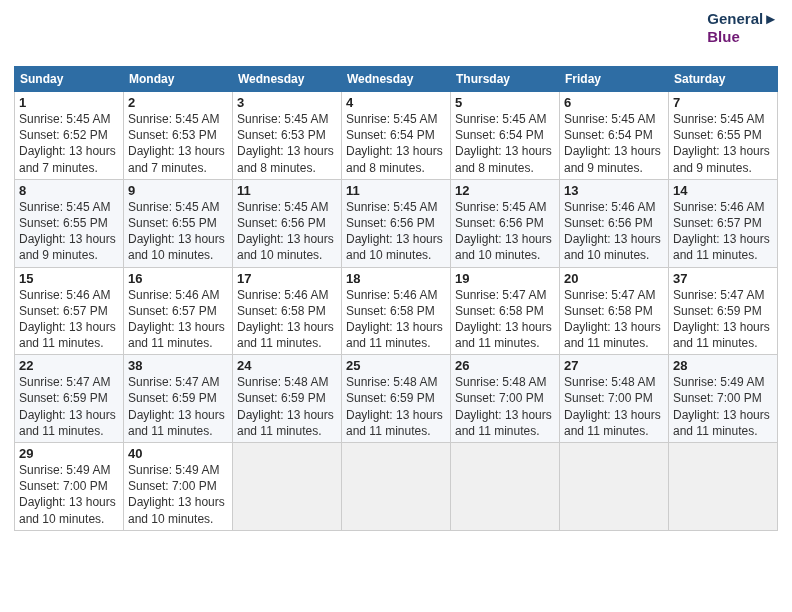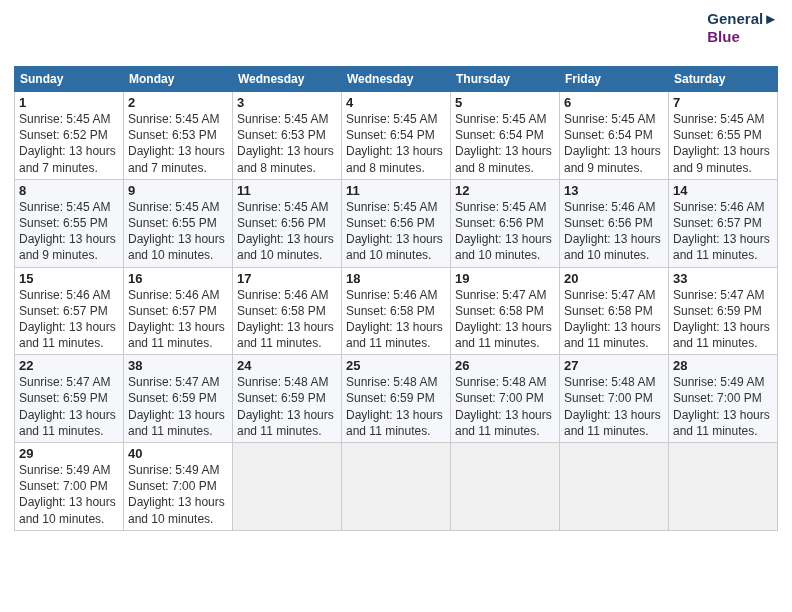--- a/index.html
+++ b/index.html
@@ -193,21 +193,21 @@
           </td>
           <td>
             <span class="day-num">19</span>
             <div class="day-info">Sunrise: 5:47 AM<br>Sunset: 6:58 PM<br>Daylight: 13 hours and 11 minutes.</div>
           </td>
           <td>
             <span class="day-num">20</span>
             <div class="day-info">Sunrise: 5:47 AM<br>Sunset: 6:58 PM<br>Daylight: 13 hours and 11 minutes.</div>
           </td>
           <td>
-            <span class="day-num">33</span>
+            <span class="day-num">37</span>
             <div class="day-info">Sunrise: 5:47 AM<br>Sunset: 6:59 PM<br>Daylight: 13 hours and 11 minutes.</div>
           </td>
         </tr>
         <tr>
           <td>
             <span class="day-num">22</span>
             <div class="day-info">Sunrise: 5:47 AM<br>Sunset: 6:59 PM<br>Daylight: 13 hours and 11 minutes.</div>
           </td>
           <td>
             <span class="day-num">38</span>

